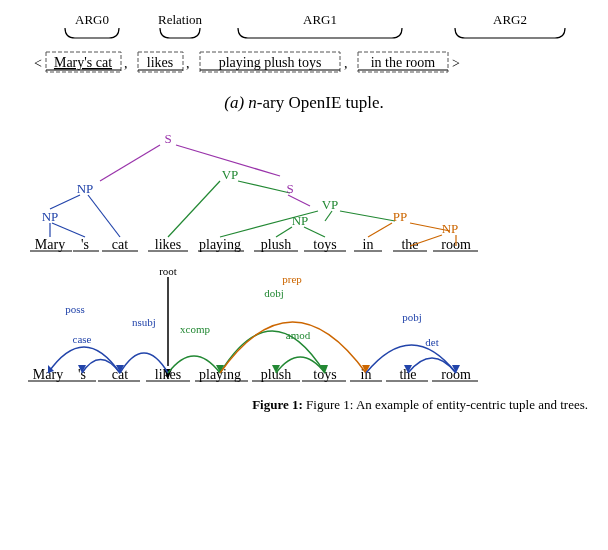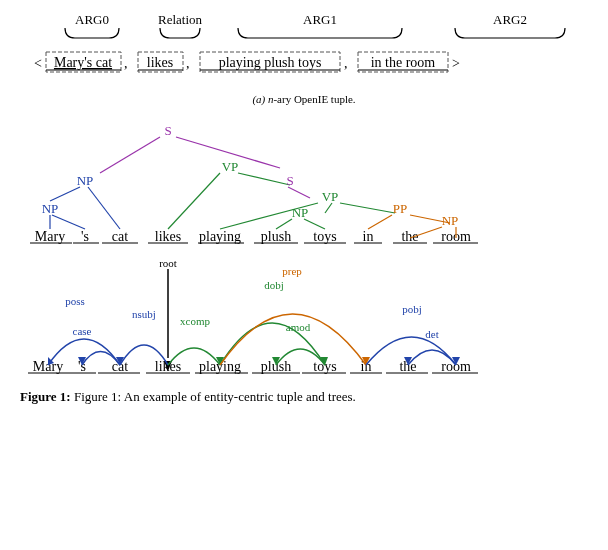--- a/index.html
+++ b/index.html
@@ -16,39 +16,39 @@
       padding: 10px 20px;
       position: relative;
     }
     
     .section-a {
       text-align: center;
       margin-bottom: 6px;
       position: relative;
     }
     .caption {
-      font-size: 11px;
+      font-size: 17px;
       font-style: italic;
       text-align: center;
       margin: 4px 0 8px 0;
       color: #000;
     }
     .caption span {
       font-style: normal;
     }
 
     
     .tree-svg {
       display: block;
       margin: 0 auto;
     }
 
     .figure-caption {
       font-size: 13px;
-      text-align: left;
+      text-align: right;
       margin-top: 6px;
       color: #000;
     }
     .figure-caption b {
       font-weight: bold;
     }
   </style>
 </head>
 <body>
 

